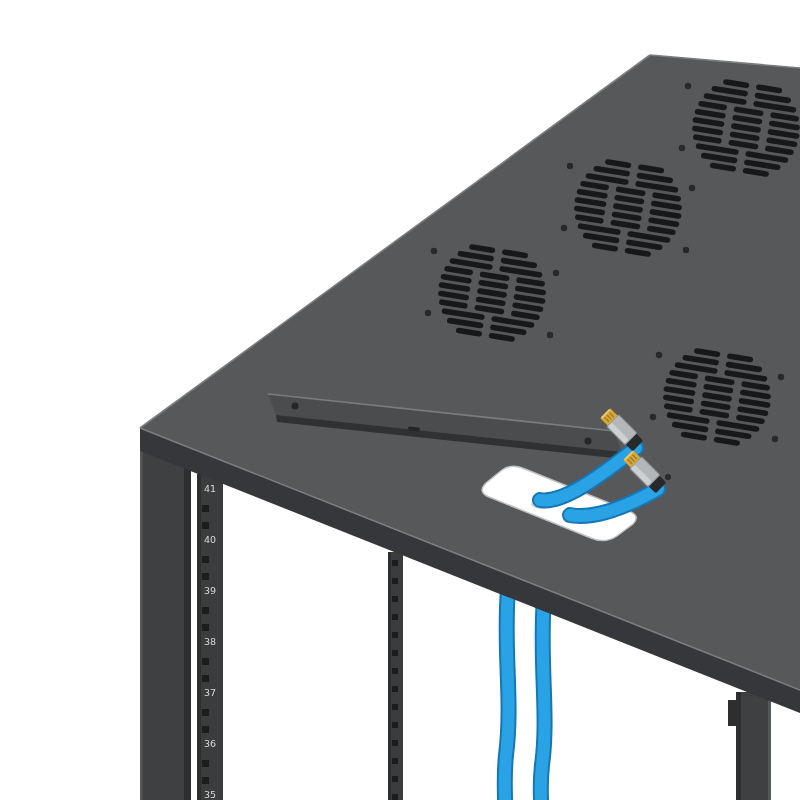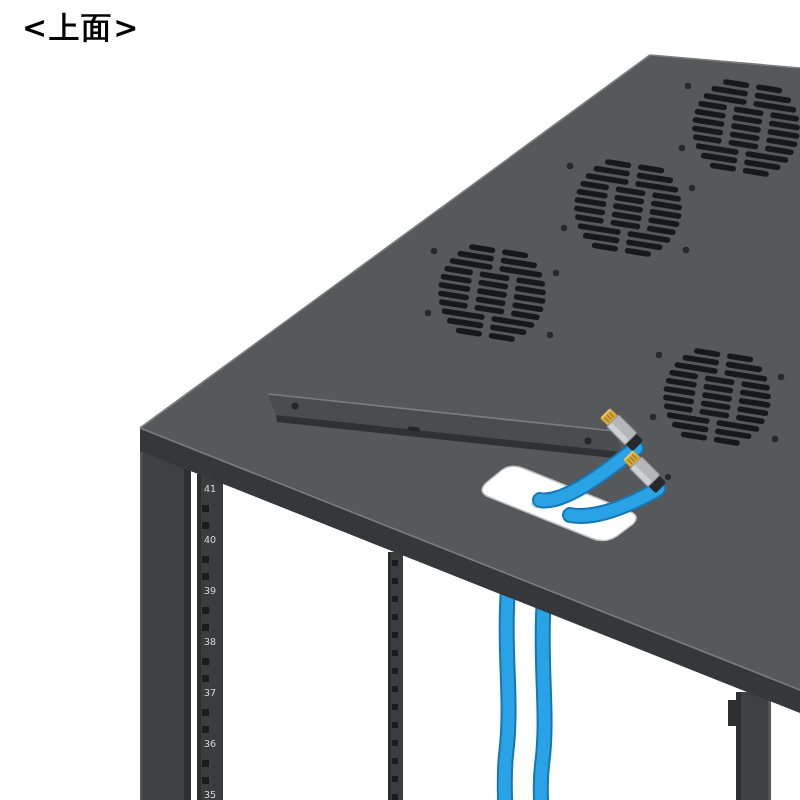--- a/index.html
+++ b/index.html
@@ -218,14 +218,13 @@
       <path class="cable" d="M 570,515 C 596,520 630,505 658,489"></path>
       <g transform="translate(638,446) rotate(-135)">
           <use href="#rj45"></use>
         </g>
       <g transform="translate(661,488) rotate(-135)">
           <use href="#rj45"></use>
         </g>
     </g>
   </svg>
 
-  <div class="view-label">&lt;上面&gt;</div>
 </div>
 
 </body></html>

